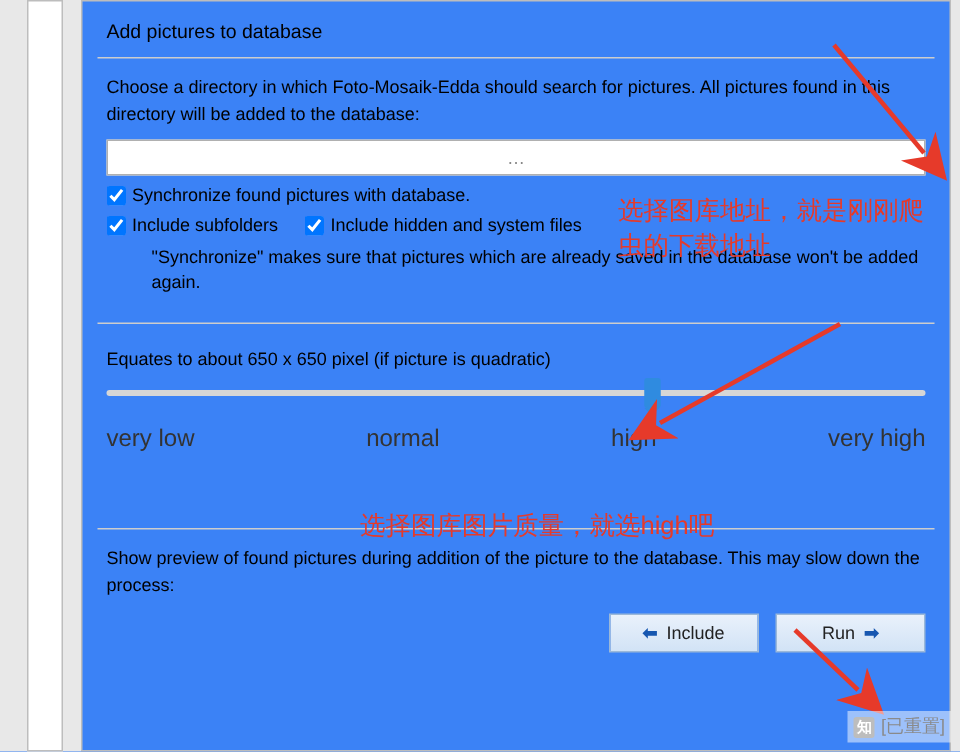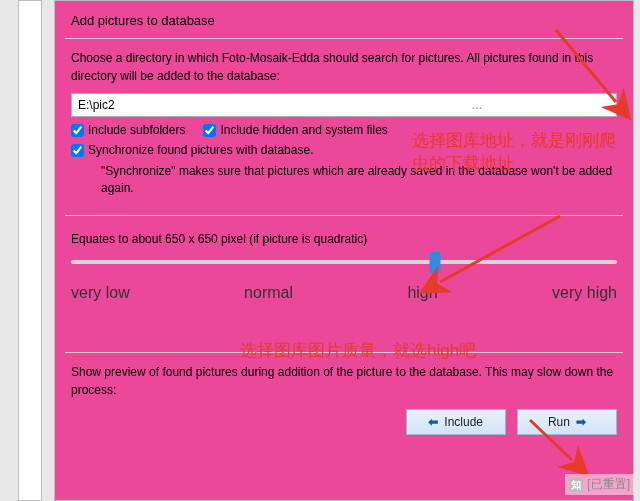--- a/index.html
+++ b/index.html
@@ -17,21 +17,21 @@
     left: 18px; top: 0;
     width: 24px; height: 501px;
     border: 1px solid #bdbdbd;
     background: #fff;
   }
   .panel {
     position: absolute;
     left: 54px; top: 0px;
     width: 580px; height: 501px;
     border: 1px solid #bdbdbd;
-    background: #ec4899;
+    background: #3b82f6;
     padding: 0;
   }
   .title-row {
     padding: 12px 16px 10px 16px;
     font-size: 13px;
   }
   .hr { border: none; border-top: 1px solid #cdcdcd; margin: 0 10px; }
   .section { padding: 10px 16px 0 16px; }
   .intro { line-height: 1.5; margin-bottom: 8px; }
   .input-line {
@@ -109,38 +109,37 @@
 
 <div class="panel">
 
   <div class="title-row">Add pictures to database</div>
   <hr class="hr">
 
   <div class="section">
     <div class="intro">Choose a directory in which Foto-Mosaik-Edda should search for pictures. All pictures found in this directory will be added to the database:</div>
 
     <div class="input-line">
-      <span>E:\pic2</span>
       <span class="dots">…</span>
     </div>
 
+    <div class="chk-row">
+      <label class="chk">
+        <input type="checkbox" checked="" style="">
+        <span>Synchronize found pictures with database.</span>
+      </label>
+    </div>
     <div class="chk-row">
       <label class="chk">
         <input type="checkbox" checked="" style="">
         <span>Include subfolders</span>
       </label>
       <label class="chk">
         <input type="checkbox" checked="" style="">
         <span>Include hidden and system files</span>
-      </label>
-    </div>
-    <div class="chk-row">
-      <label class="chk">
-        <input type="checkbox" checked="" style="">
-        <span>Synchronize found pictures with database.</span>
       </label>
     </div>
     <div class="indent-note">"Synchronize" makes sure that pictures which are already saved in the database won't be added again.</div>
   </div>
 
   <hr class="hr" style="margin-top:18px">
 
   <div class="section">
     <div style="margin-top:6px">Equates to about 650 x 650 pixel (if picture is quadratic)</div>
 

